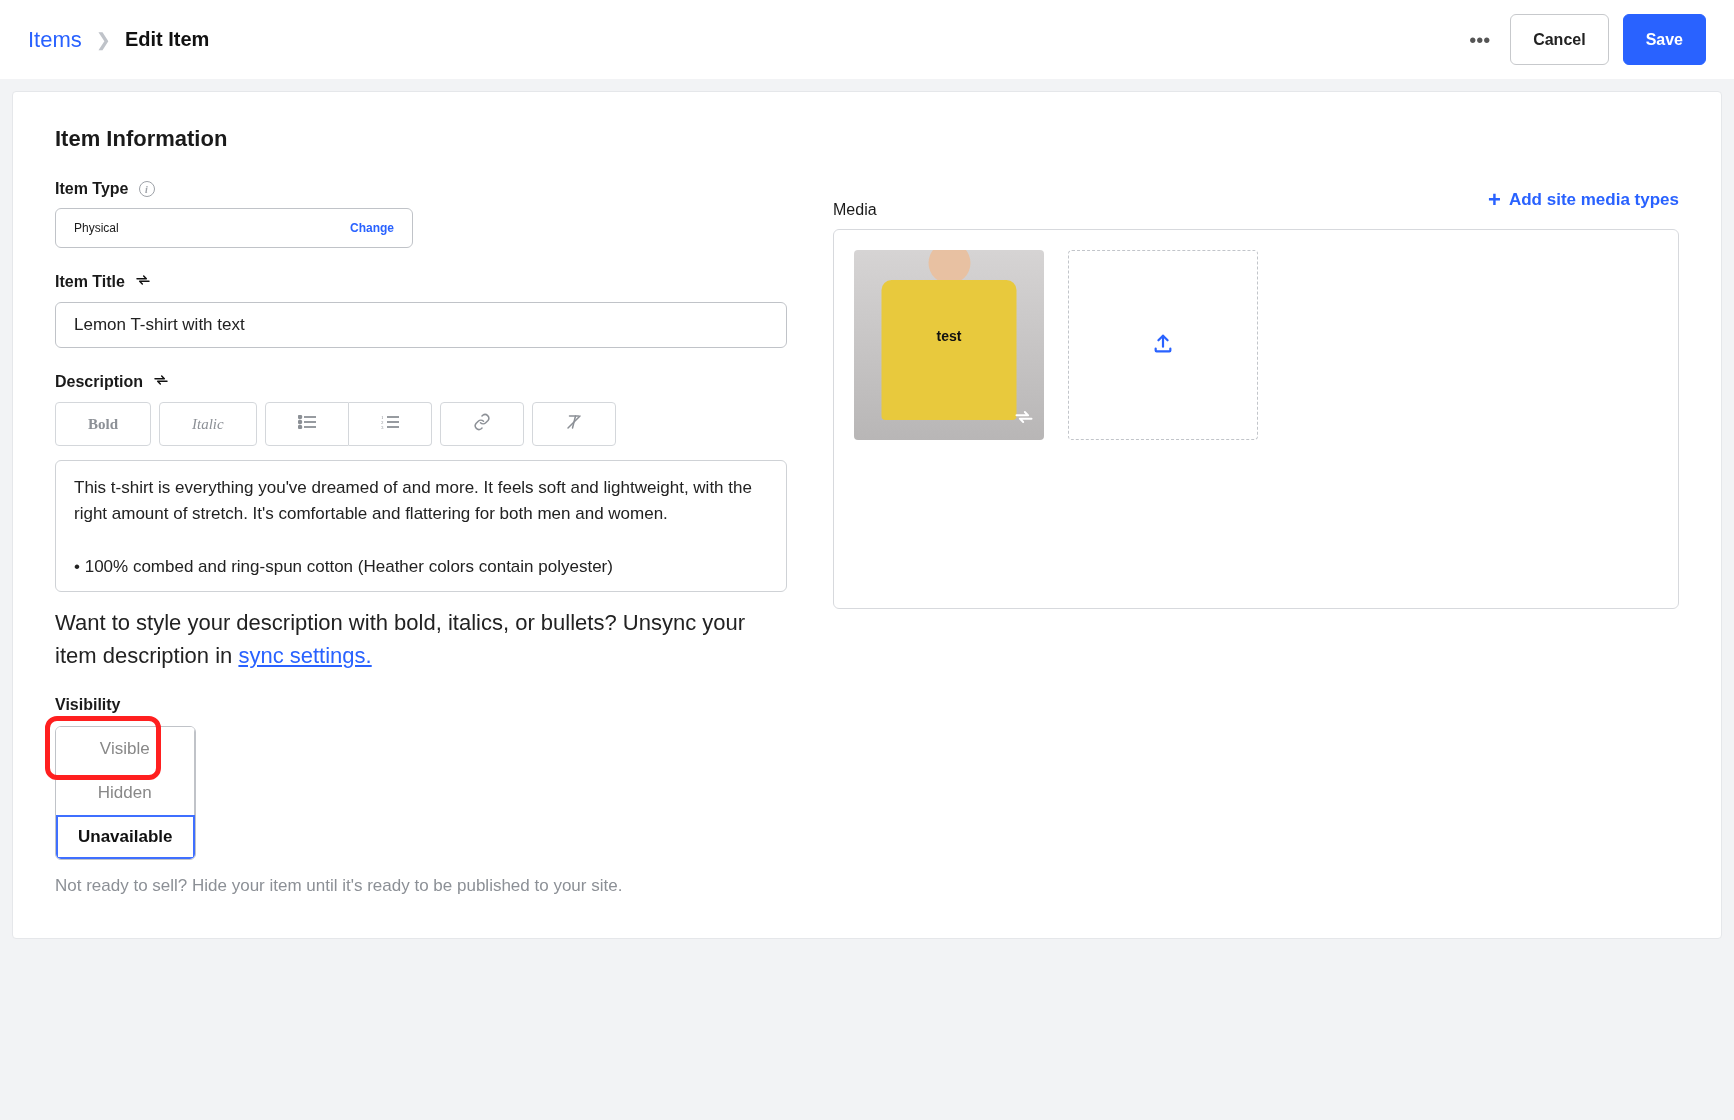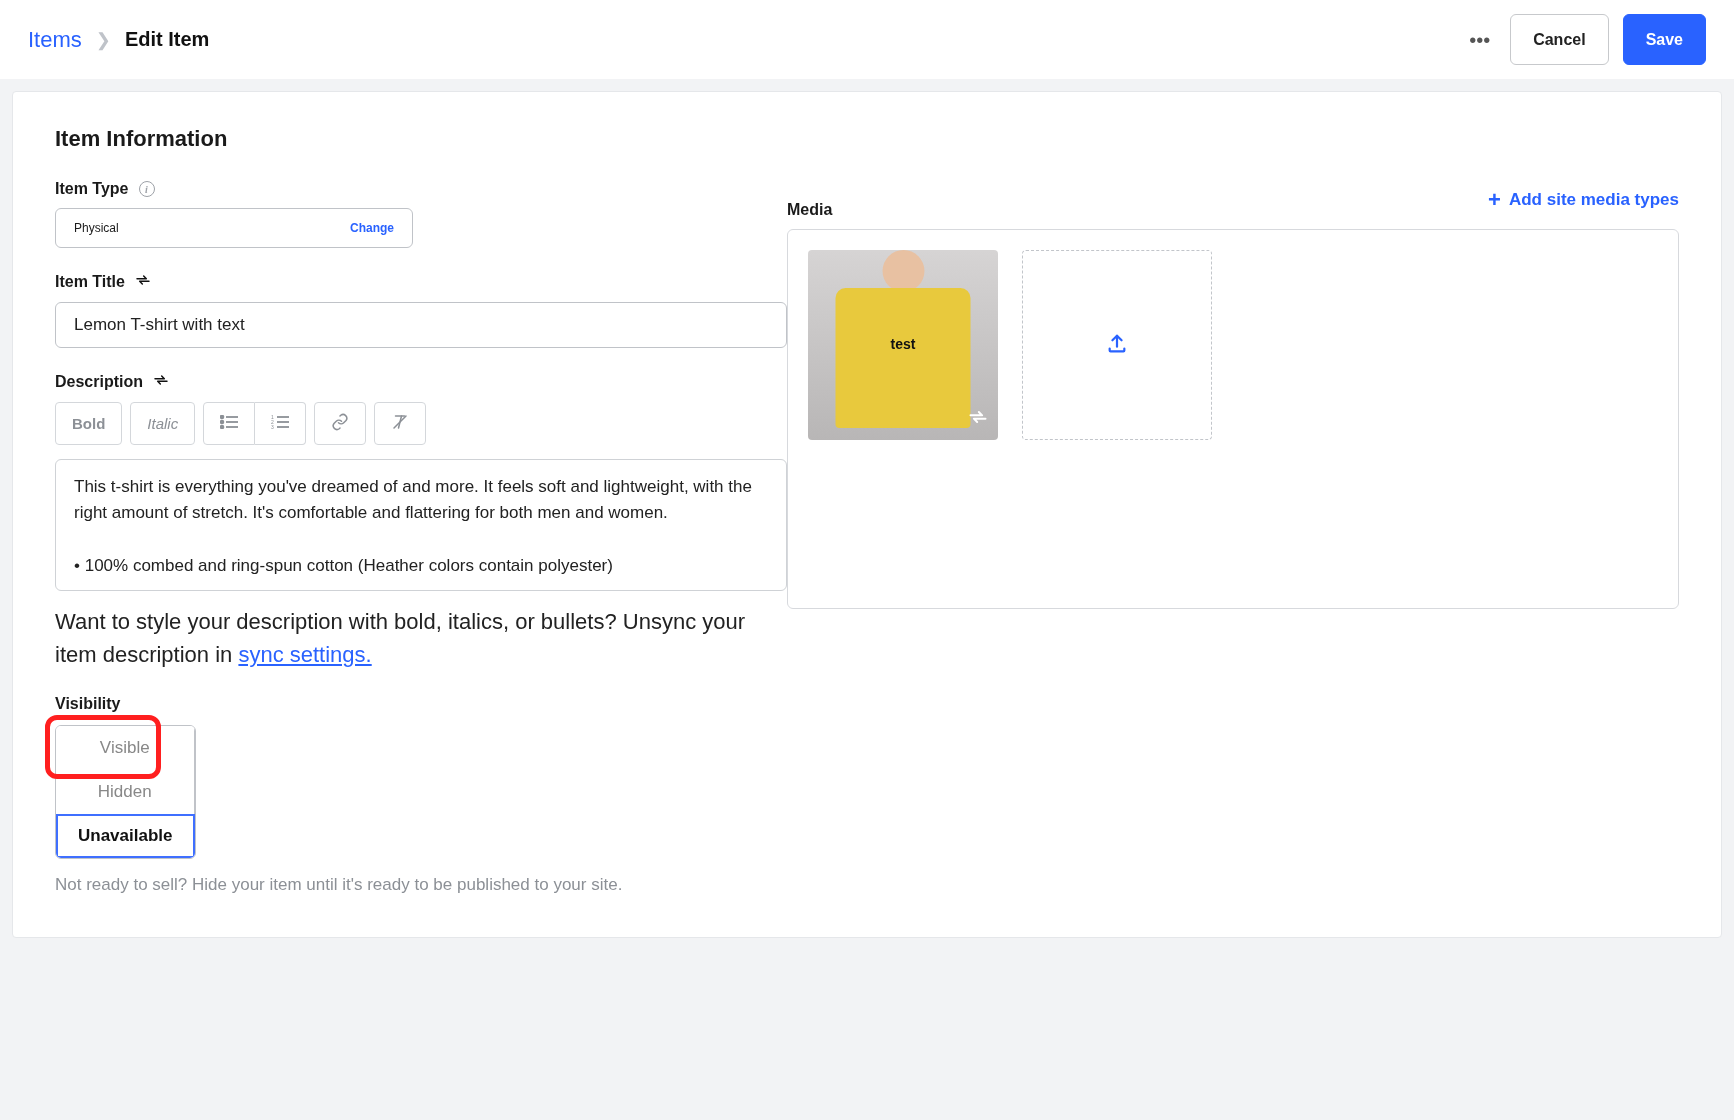--- a/index.html
+++ b/index.html
@@ -38,21 +38,21 @@
   .btn-secondary { background: #fff; border: 1px solid #c7c9cc; color: #222; }
   .btn-primary { background: #2962ff; border: 1px solid #2962ff; color: #fff; }
 
   .page-wrap { padding: 12px; }
   .card {
     background: #fff; border: 1px solid #e5e7ea; border-radius: 4px;
     padding: 34px 42px;
   }
   .section-title { font-size: 22px; font-weight: 700; margin-bottom: 28px; }
 
-  .cols { display: flex; }
+  .cols { display: flex; gap: 46px; }
   .col-left { flex: 0 0 732px; max-width: 732px; }
   .col-right { flex: 1; }
 
   .field { margin-bottom: 24px; }
   .field-label-row { display:flex; align-items:center; gap:10px; margin-bottom:10px; font-weight:600; font-size:16px; }
   .info-icon { width:16px; height:16px; border:1.5px solid #9da1a7; border-radius:50%; display:inline-flex; align-items:center; justify-content:center; font-size:10px; color:#9da1a7; font-style:italic; font-family:serif; }
   .sync-icon svg { width:16px; height:16px; }
 
   .itemtype-box {
     display:flex; align-items:center; justify-content:space-between;
@@ -62,22 +62,22 @@
   .change-link { color:#2962ff; font-weight:600; cursor:pointer; }
 
   .text-input {
     width:100%; padding:12px 18px; border:1px solid #c0c3c8; border-radius:6px;
     font-size:17px; color:#222;
   }
 
   .toolbar { display:flex; gap:8px; margin-bottom:14px; }
   .tool-btn {
     border:1px solid #d4d7db; background:#fff; color:#8c9096;
-    padding:10px 16px; border-radius:4px; font-size:15px; cursor:pointer;
-    display:inline-flex; align-items:center; justify-content:center; min-width:42px;
+    padding:10px 32px; border-radius:4px; font-size:15px; cursor:pointer;
+    display:inline-flex; align-items:center; justify-content:center; min-width:42px;font-family:Liberation Serif, serif;
   }
   .tool-btn.bold { font-weight:700; }
   .tool-btn.italic { font-style:italic; }
   .tool-pair { display:flex; }
   .tool-pair .tool-btn:first-child { border-top-right-radius:0; border-bottom-right-radius:0; }
   .tool-pair .tool-btn:last-child { border-top-left-radius:0; border-bottom-left-radius:0; border-left:0; }
 
   .desc-box {
     border:1px solid #cfd2d6; border-radius:6px; padding:14px 18px;
     font-size:17px; line-height:1.55; color:#222; height:132px; overflow-y:scroll;
@@ -97,37 +97,37 @@
     box-shadow: inset 0 0 0 2px #3f6fff;
   }
   .highlight-ring {
     position:absolute; border:5px solid #ff1f1f; border-radius:12px;
     pointer-events:none;
   }
   .note-text { font-size:17px; color:#8c9096; margin-top:16px; }
 
   
   .media-header { display:flex; align-items:center; justify-content:space-between; margin-bottom:10px; }
-  .media-header .label { font-weight:700; font-size:16px;margin-top:21px; }
+  .media-header .label { font-weight:400; font-size:16px;margin-top:21px; }
   .add-media { color:#2962ff; font-weight:600; font-size:17px; display:flex; align-items:center; gap:8px; cursor:pointer; }
   .add-media .plus { font-size:22px; font-weight:700; line-height:1; }
   .media-panel {
     border:1px solid #d7d9dd; border-radius:6px; padding:20px; min-height:380px;
     display:flex; gap:24px; align-items:flex-start;
   }
   .thumb {
     width:190px; height:190px; border-radius:4px; position:relative;
     background:linear-gradient(#d6d4d4,#b8b6b6);
     overflow:hidden; flex-shrink:0;
   }
   .tshirt-fig {
     position:absolute; inset:0;
   }
   .tshirt-body {
-    position:absolute; left:50%; top:8px; transform:translateX(-50%);
+    position:absolute; left:50%; top:0; transform:translateX(-50%);
     width:135px; height:170px;
   }
   .tshirt-body .torso {
     position:absolute; left:0; right:0; top:30px; bottom:0;
     background:#e8c93d; border-radius:10px 10px 4px 4px;
   }
   .tshirt-body .head {
     position:absolute; left:50%; top:-8px; transform:translateX(-50%);
     width:42px; height:42px; background:#e8c1a2; border-radius:50%;
   }

